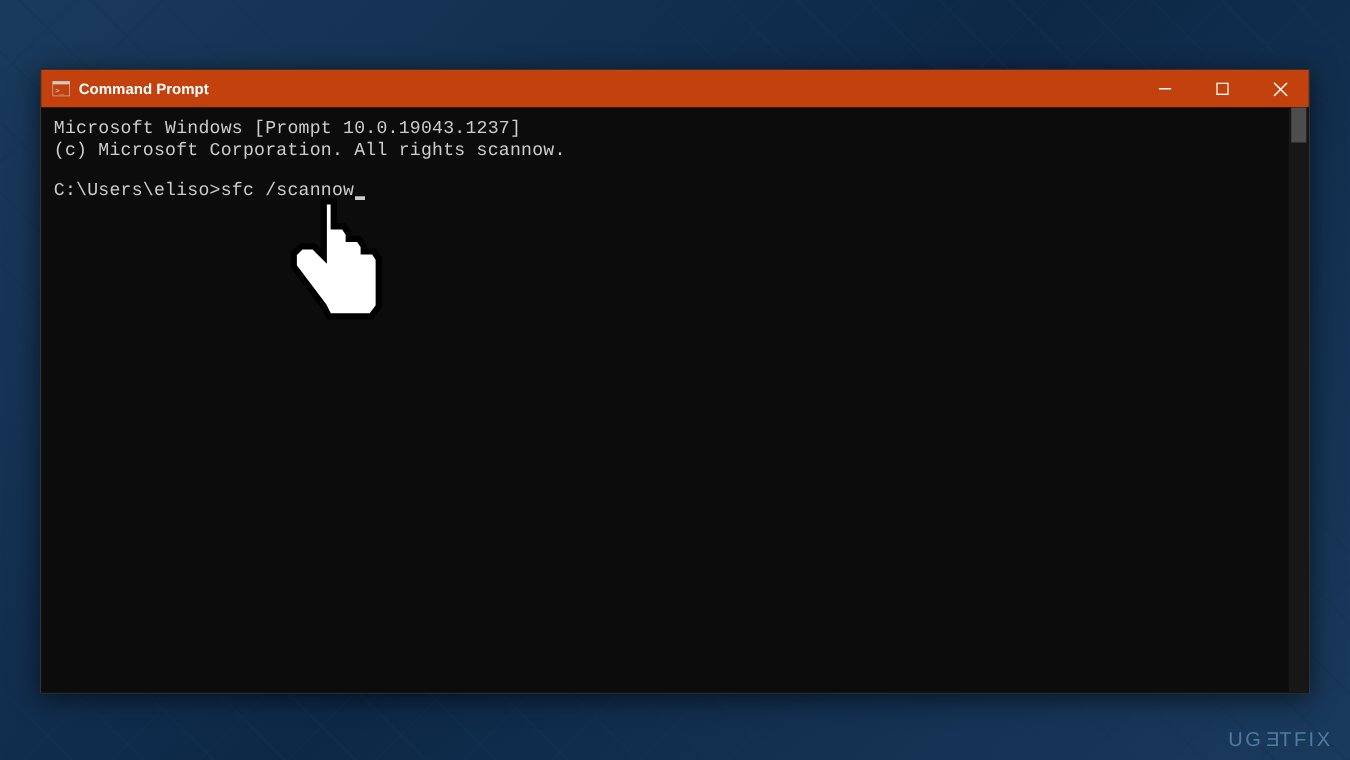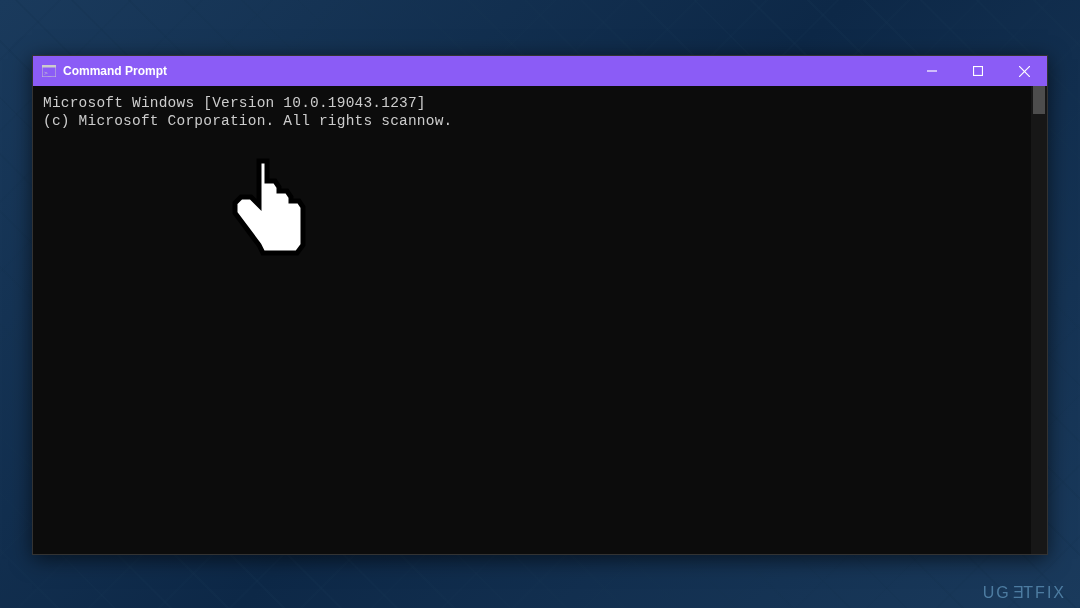--- a/index.html
+++ b/index.html
@@ -33,21 +33,21 @@
       height: 500px;
       background: #0c0c0c;
       border: 1px solid #333;
       box-shadow: 0 4px 20px rgba(0,0,0,0.6);
       display: flex;
       flex-direction: column;
     }
     
     .titlebar {
       height: 30px;
-      background: #8b5cf6;
+      background: #c2410c;
       display: flex;
       align-items: center;
       justify-content: space-between;
       padding-left: 8px;
     }
     
     .titlebar-left {
       display: flex;
       align-items: center;
       gap: 6px;
@@ -189,22 +189,23 @@
       <div class="win-btn close">
         <svg width="11" height="11" viewBox="0 0 11 11">
           <line x1="0" y1="0" x2="11" y2="11" stroke="#fff" stroke-width="1.2"></line>
           <line x1="11" y1="0" x2="0" y2="11" stroke="#fff" stroke-width="1.2"></line>
         </svg>
       </div>
     </div>
   </div>
 
   <div class="terminal-body">
-    <div class="terminal-content"><span>Microsoft Windows [Version 10.0.19043.1237]</span>
+    <div class="terminal-content"><span>Microsoft Windows [Prompt 10.0.19043.1237]</span>
 <span>(c) Microsoft Corporation. All rights scannow.</span></div>
+    <div class="terminal-content prompt-line"><span>C:\Users\eliso&gt;</span><span>sfc /scannow</span><span class="cursor-block"></span></div>
 
     <div class="scrollbar">
       <div class="scroll-thumb"></div>
     </div>
   </div>
 </div>
 
 <div class="hand-cursor">
   <svg width="90" height="115" viewBox="0 0 90 115">
     <path d="M 34 6 

